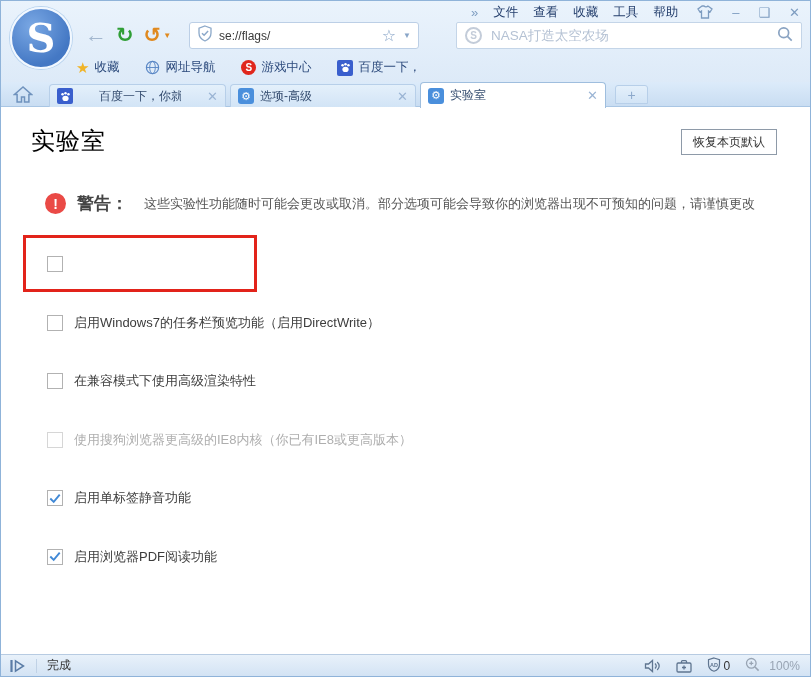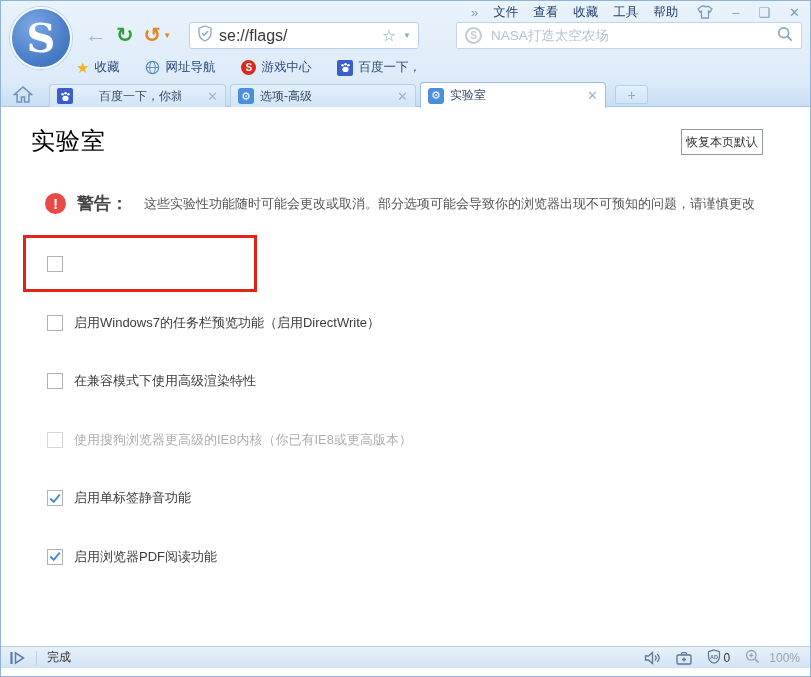--- a/index.html
+++ b/index.html
@@ -24,21 +24,21 @@
   .chevrons { color:#7d9cc0; font-size:13px; }
 
   .navbtns { position:absolute; top:20px; left:84px; display:flex; align-items:center; height:28px; }
   .nav-back { font-size:22px; color:#a3b7cf; margin-right:9px; }
   .nav-refresh { font-size:21px; font-weight:bold; color:#2f9e35; margin-right:10px; }
   .nav-undo { font-size:21px; font-weight:bold; color:#e0891e; }
   .nav-caret { font-size:8px; color:#e0891e; margin-left:2px; }
 
   .addrbar { position:absolute; left:188px; top:21px; width:230px; height:27px; background:#fff;
     border:1px solid #bccfe6; border-radius:3px; display:flex; align-items:center; padding:0 7px; }
-  .addrbar input { border:none; outline:none; flex:1; font-size:16px; color:#3a3a3a;
+  .addrbar input { border:none; outline:none; flex:1; font-size:12px; color:#3a3a3a;
     font-family:"Liberation Sans","DejaVu Sans",sans-serif; margin-left:6px; min-width:0; background:transparent; }
   .addr-star { color:#8aa6c8; font-size:16px; }
   .addr-caret { color:#8aa6c8; font-size:8px; margin-left:7px; }
 
   .searchbox { position:absolute; left:455px; top:21px; width:346px; height:27px; background:#fff;
     border:1px solid #c4d5e8; border-radius:2px; display:flex; align-items:center; padding:0 8px; }
   .search-s { width:17px; height:17px; border-radius:50%; border:2px solid #c3ccd9; color:#c3ccd9;
     font-size:10px; font-weight:bold; display:flex; align-items:center; justify-content:center; flex:none; }
   .searchbox input { border:none; outline:none; flex:1; font-size:13.5px; color:#a16207; margin-left:9px;
     min-width:0; background:transparent; font-family:"Liberation Sans","DejaVu Sans",sans-serif; }
@@ -67,21 +67,21 @@
   .tab .tclose { color:#9ab4d4; font-size:13px; margin-left:6px; }
   .gear-sq { width:16px; height:16px; border-radius:3px; background:#4a8fdc; color:#fff; font-size:11px;
     display:flex; align-items:center; justify-content:center; line-height:1; }
   .newtab { position:absolute; left:614px; top:3px; width:33px; height:19px; border:1px solid #b7cfe9;
     border-radius:3px 3px 0 0; background:linear-gradient(#e4f0fb,#d2e4f6); color:#8da9cc;
     font-size:14px; display:flex; align-items:center; justify-content:center; }
 
   
   .page { position:absolute; top:107px; left:0; right:0; height:548px; background:#fff; }
   .page-title { position:absolute; left:30px; top:17px; font-size:24px; color:#000; letter-spacing:1px; }
-  .restore-btn { position:absolute; left:680px; top:21px; width:82px; height:26px; background:#fff;
+  .restore-btn { position:absolute; left:680px; top:21px; width:96px; height:26px; background:#fff;
     border:1px solid #8e9aa8; font-size:12px; color:#333; display:flex; align-items:center;
     justify-content:center; cursor:default; }
 
   .warning { position:absolute; left:44px; top:84px; right:0; display:flex; align-items:center;
     white-space:nowrap; overflow:hidden; }
   .warn-ic { width:21px; height:21px; border-radius:50%; background:#ea4a46; color:#fff;
     font-weight:bold; font-size:14px; display:flex; align-items:center; justify-content:center; flex:none; }
   .warn-label { font-size:17px; font-weight:bold; color:#444; margin-left:11px; }
   .warn-text { font-size:13px; color:#555; margin-left:16px; }
 
@@ -91,21 +91,21 @@
     height:51px; border:3px solid #e2231a; }
   .checkbox { width:16px; height:16px; border:1px solid #b2b2b2; background:#fff; flex:none;
     display:flex; align-items:center; justify-content:center; }
   .checkbox svg { display:none; }
   .checkbox.checked svg { display:block; }
   .flag-label { font-size:13px; color:#3c3c3c; margin-left:11px; }
   .flag-row.disabled .flag-label { color:#aeaeae; }
   .flag-row.disabled .checkbox { border-color:#d6d6d6; }
 
   
-  .statusbar { position:absolute; left:0; right:0; bottom:8px; height:22px;
+  .statusbar { position:absolute; left:0; right:0; bottom:0; height:22px;
     background:linear-gradient(#e8f1fa,#d3e3f4); border-top:1px solid #b7cbe2;
     display:flex; align-items:center; font-size:12px; color:#333; }
   .sb-expand { margin-left:8px; display:flex; align-items:center; }
   .sb-div { width:1px; height:14px; background:#c0d2e6; margin-left:10px; }
   .sb-status { margin-left:10px; }
   .sb-right { margin-left:auto; display:flex; align-items:center; margin-right:10px; }
   .sb-right .sbi { display:flex; align-items:center; margin-left:15px; }
   .sb-count { margin-left:3px; color:#333; }
   .sb-zoom { margin-left:9px; color:#98a4b3; }
 </style>

